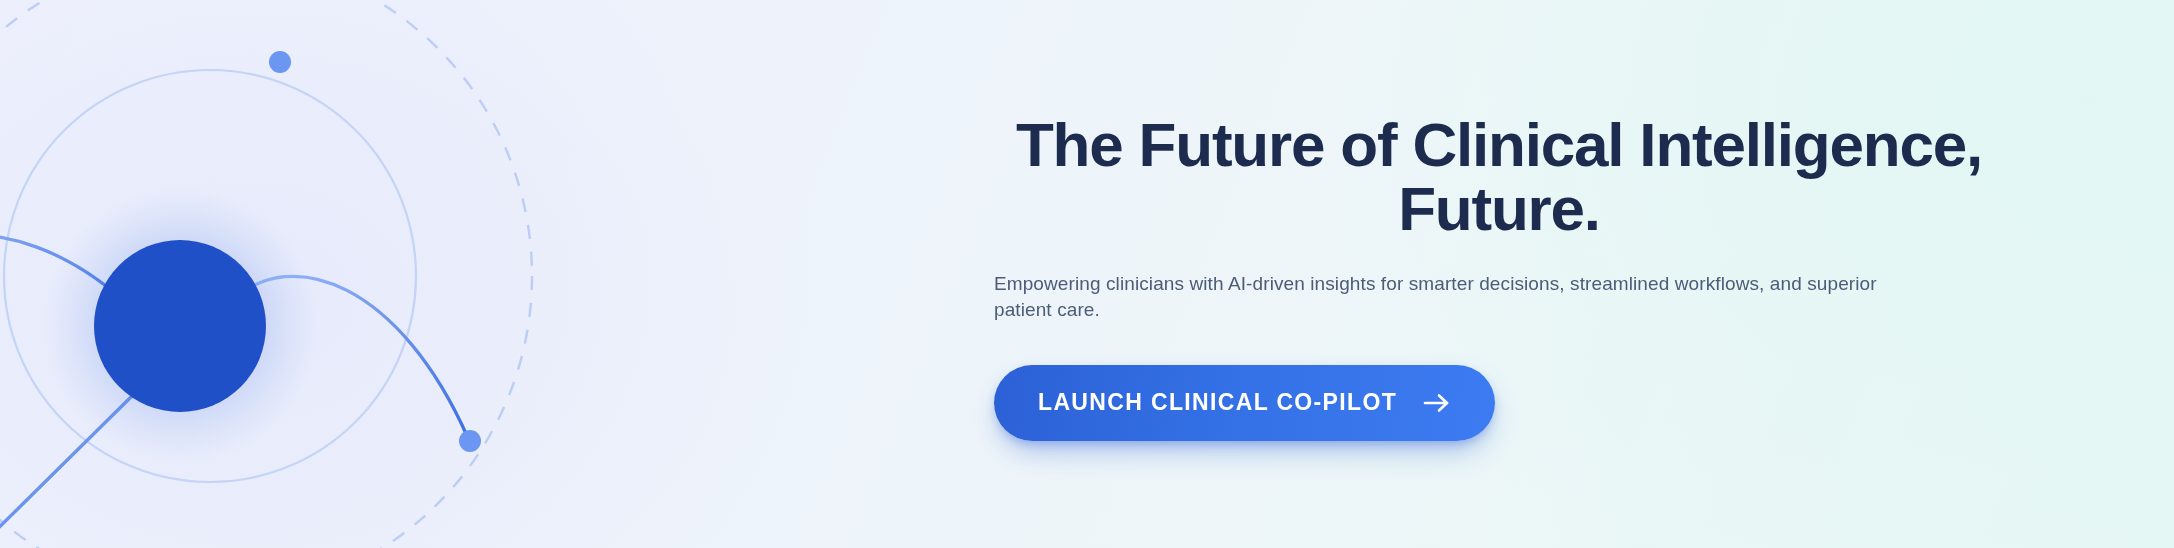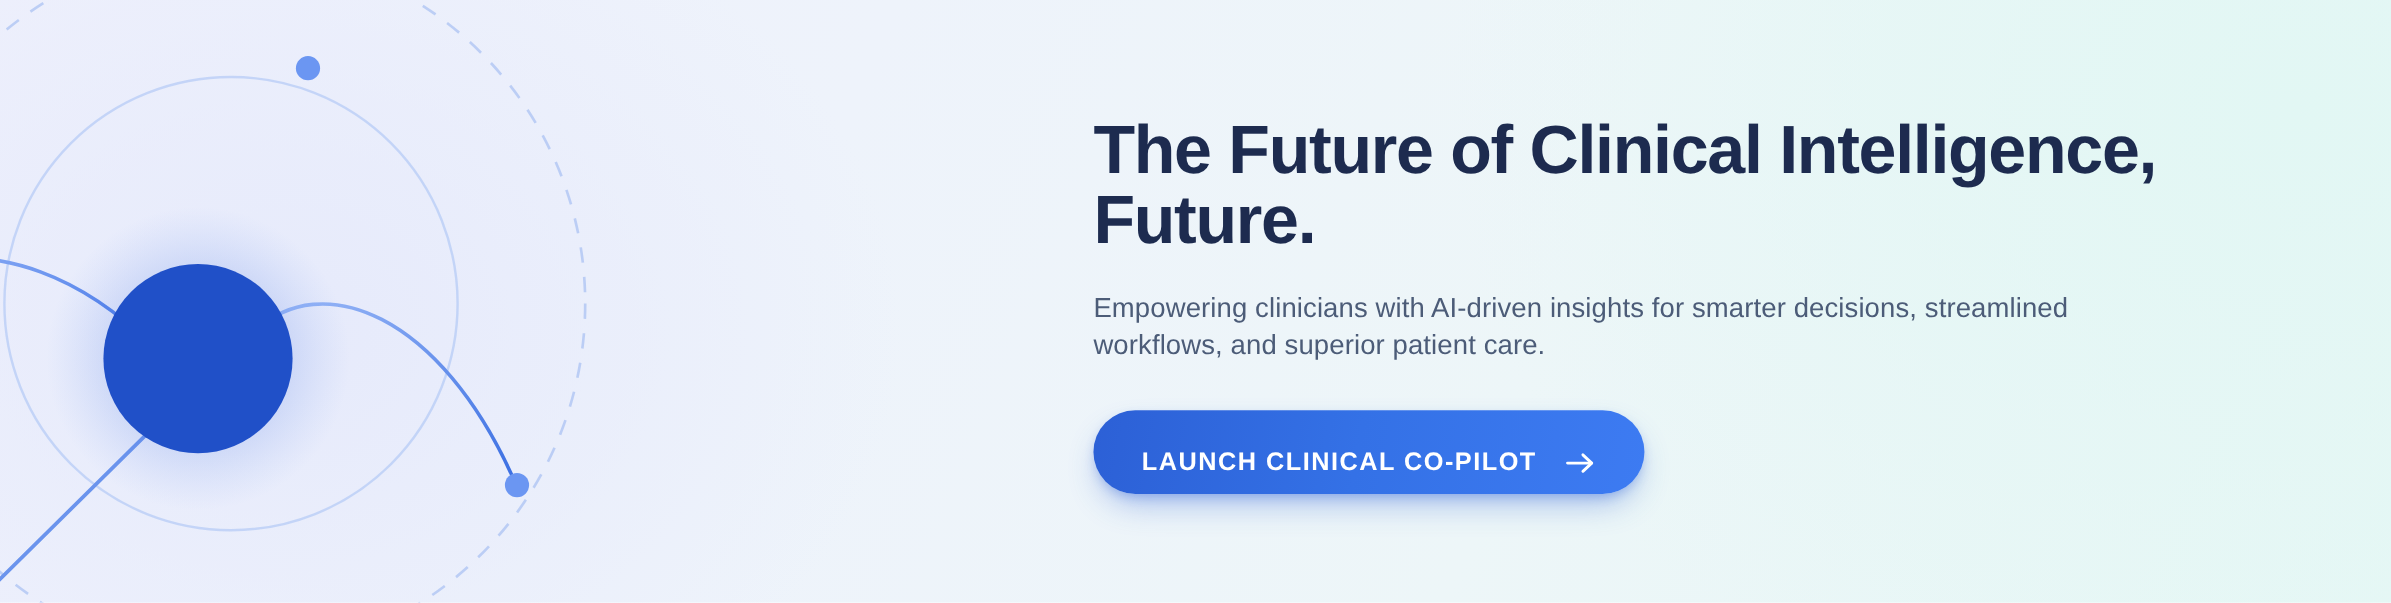--- a/index.html
+++ b/index.html
@@ -47,37 +47,38 @@
   }
 
   .headline {
     margin: 0;
     font-size: 62px;
     line-height: 1.03;
     font-weight: 700;
     letter-spacing: -1.2px;
     color: #1d2b4f;
     max-width: 1010px;
+    text-align: center;
   }
 
   .subhead {
     margin: 30px 0 0 0;
-    font-size: 25px;
+    font-size: 19px;
     line-height: 1.36;
     font-weight: 400;
     color: #4c5c78;
     max-width: 930px;
     letter-spacing: 0.1px;
   }
 
   .cta-row { margin-top: 42px; display: flex; }
 
   .cta-button {
     display: inline-flex;
-    align-items: flex-end;
+    align-items: center;
     gap: 26px;
     border: none;
     cursor: pointer;
     padding: 16px 44px;
     height: 76px;
     border-radius: 38px;
     background: linear-gradient(100deg, #2c60d6 0%, #3471e6 48%, #3d7bf2 100%);
     box-shadow: 0 14px 30px -8px rgba(45,97,216,0.45),
                 0 4px 10px -2px rgba(45,97,216,0.30);
     color: #ffffff;

